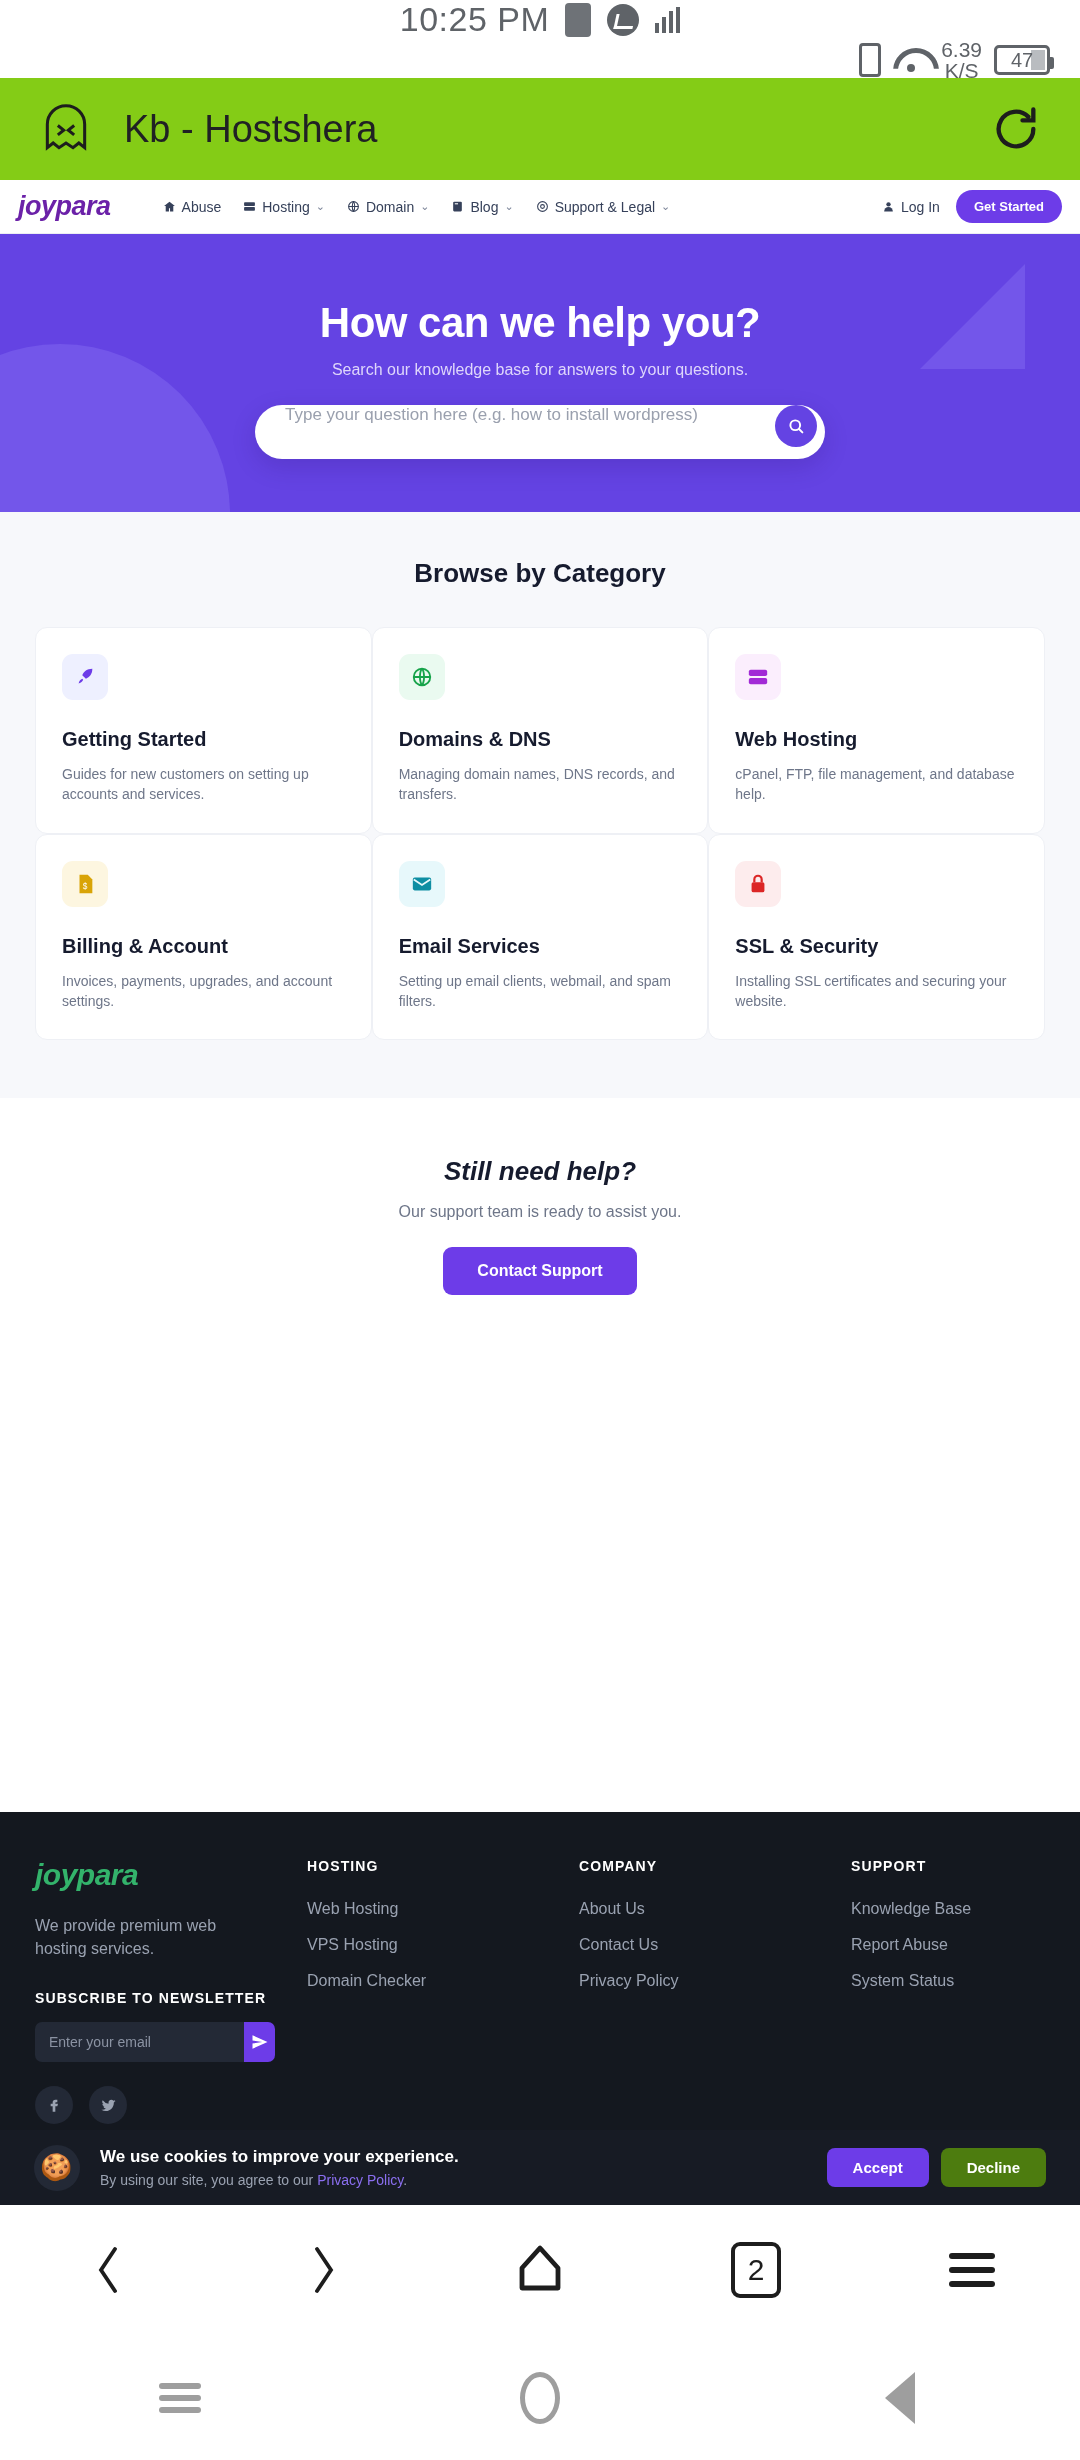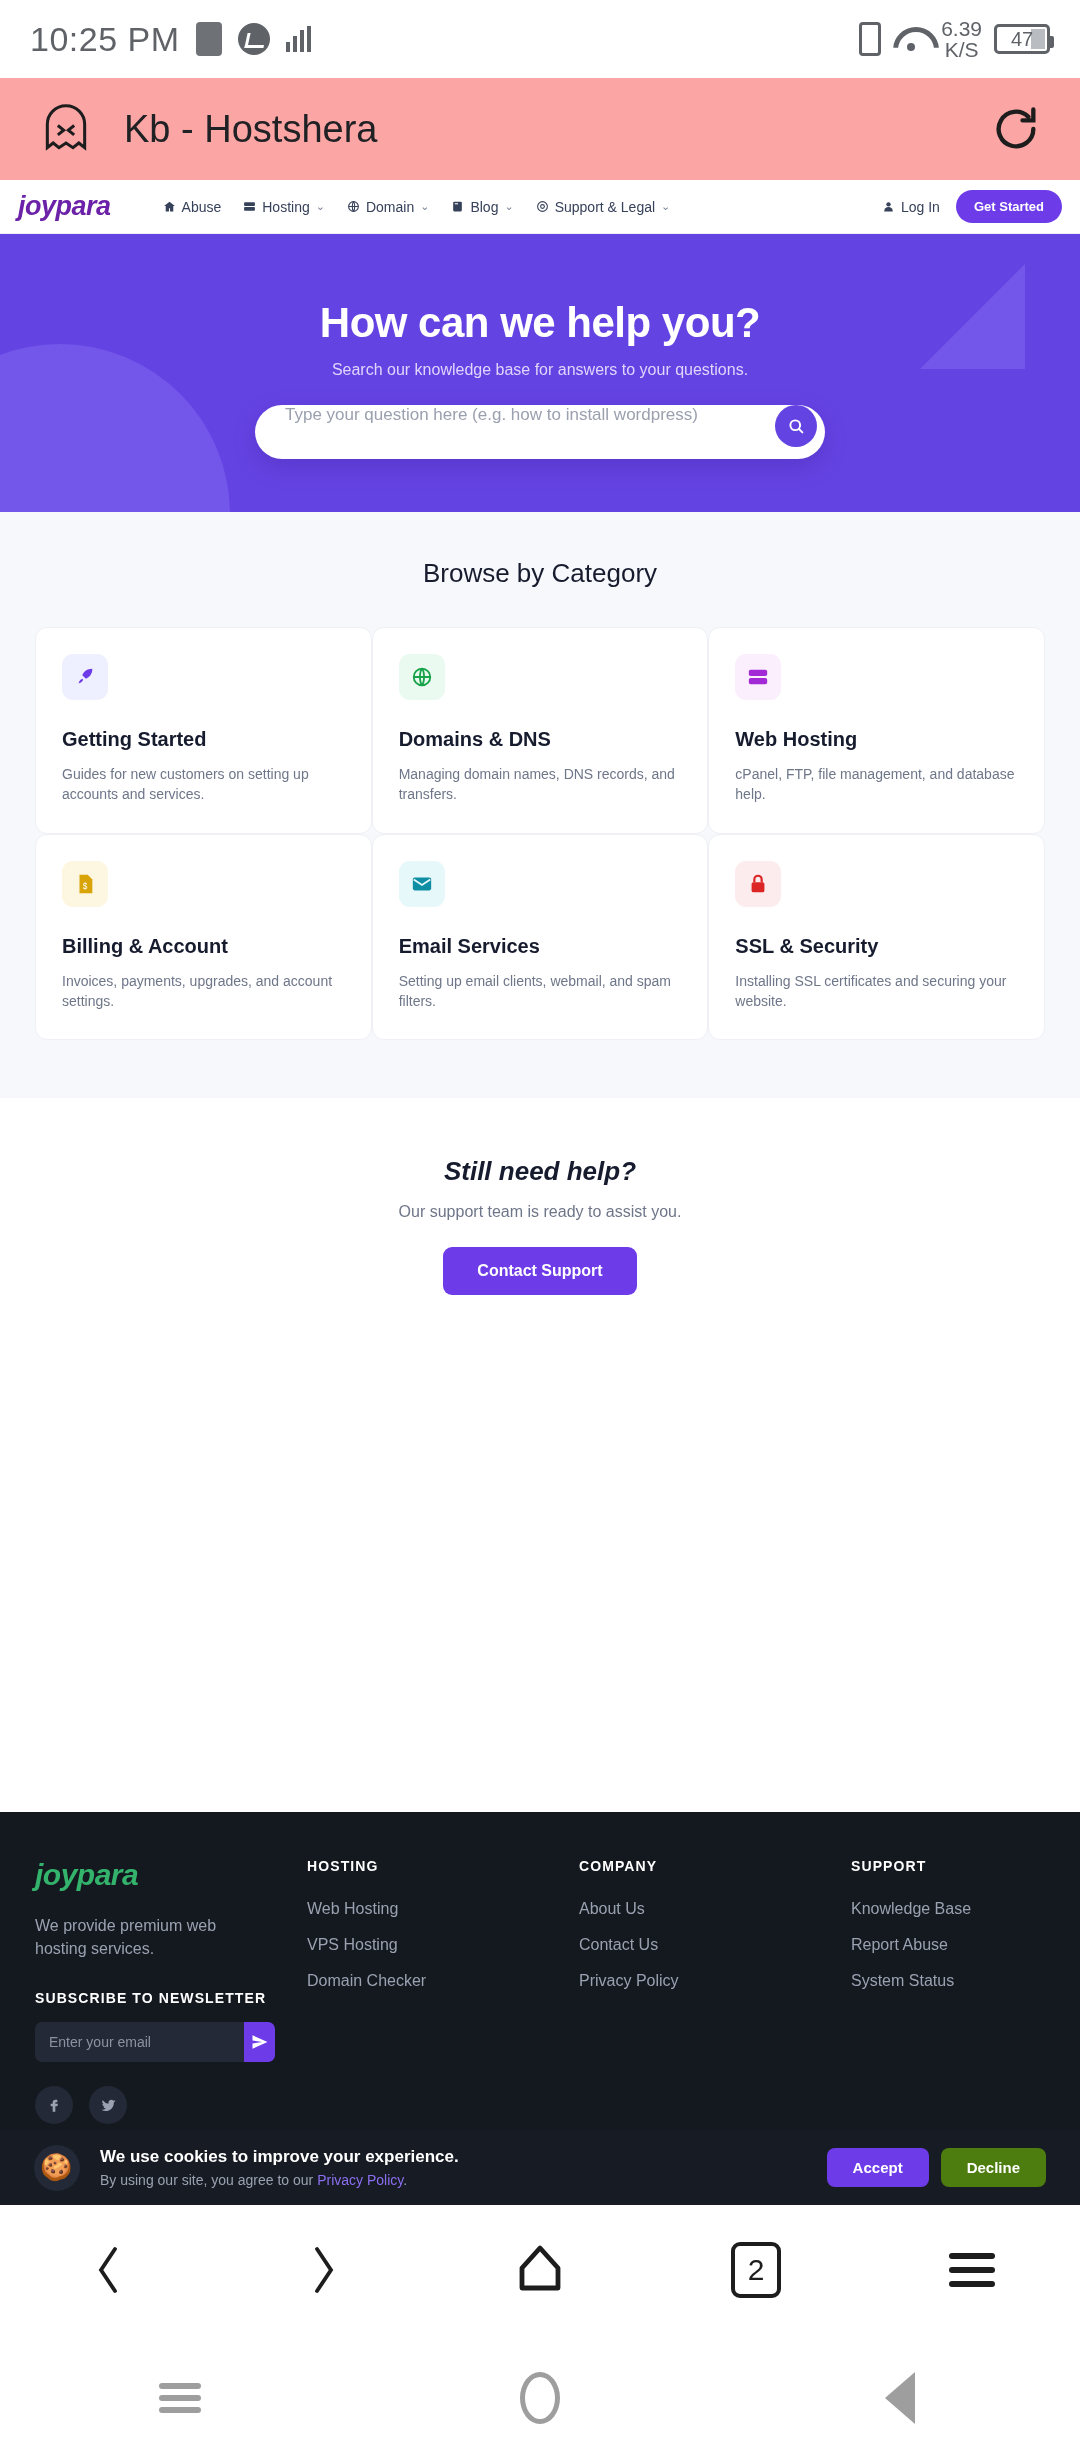--- a/index.html
+++ b/index.html
@@ -7,21 +7,21 @@
   body {
     font-family: "Liberation Sans", sans-serif;
     background: #ffffff;
     overflow: hidden;
   }
   .phone { width: 1080px; height: 2460px; position: relative; background: #fff; }
 
   
   .statusbar {
     height: 78px; display: flex; align-items: center;
-    padding: 0 30px; background: #fff; color: #5f6368;
+    padding: 0 30px; background: #fff; color: #5f6368; flex-direction: column;
   }
   .sb-time { font-size: 34px; color: #5f6368; letter-spacing: .5px; }
   .sb-left { display: flex; align-items: center; gap: 16px; }
   .sb-right { margin-left: auto; display: flex; align-items: center; gap: 12px; }
   .ic-sq { width: 26px; height: 34px; background: #6e7277; border-radius: 4px; }
   .ic-msgr { width: 32px; height: 32px; border-radius: 50%; background: #5f6368; position: relative; }
   .ic-msgr::after { content: ""; position: absolute; left: 8px; top: 10px; width: 16px; height: 12px;
      border-left: 3px solid #fff; border-bottom: 3px solid #fff; transform: skewX(-12deg); }
   .bars { display: flex; align-items: flex-end; gap: 3px; height: 26px; }
   .bars i { width: 4px; background: #5f6368; display: block; }
@@ -32,21 +32,21 @@
     border:5px solid #5f6368; border-radius:50%; clip-path: polygon(0 0,100% 0,100% 45%,0 45%); }
   .ic-wifi::after { content:""; position:absolute; left:14px; top:18px; width:8px; height:8px; border-radius:50%; background:#5f6368; }
   .kbs { font-size: 21px; line-height: 21px; text-align: center; color: #5f6368; }
   .batt { width: 56px; height: 30px; border: 3px solid #5f6368; border-radius: 5px; position: relative;
           display:flex; align-items:center; justify-content:center; font-size:20px; color:#5f6368; }
   .batt::after { content:""; position:absolute; right:-7px; top:9px; width:4px; height:12px; background:#5f6368; border-radius:0 2px 2px 0; }
   .batt .fill { position:absolute; right:2px; top:2px; bottom:2px; width:14px; background:#b9bcc0; }
   .batt span { position: relative; z-index: 2; }
 
   
-  .browser-title { height: 102px; display: flex; align-items: center; padding: 0 38px; gap: 30px; background:#fca5a5; }
+  .browser-title { height: 102px; display: flex; align-items: center; padding: 0 38px; gap: 30px; background:#84cc16; }
   .ghost { width: 56px; height: 56px; position: relative; }
   .ghost svg { width: 56px; height: 56px; }
   .bt-text { font-size: 38px; color: #202124; }
   .reload { margin-left: auto; width: 52px; height: 52px; }
 
   
   .site-nav { height: 54px; background:#fff; display:flex; align-items:center; padding: 0 18px;
               border-bottom: 1px solid #eceef3; }
   .logo { font-size: 27px; font-weight: 700; color: #6b21a8; letter-spacing:-.5px; font-style: italic; }
   .nav-links { display: flex; align-items: center; gap: 22px; margin-left: 52px; }
@@ -71,21 +71,21 @@
                  background:#fff; border-radius: 30px; display:flex; align-items:flex-start;
                  padding: 0 8px 16px 30px; box-shadow: 0 8px 24px rgba(40,12,100,.18); }
   .search-wrap input { border:0; outline:0; flex:1; font-size: 17px; color:#2b2f3a;
                        font-family:"Liberation Sans", sans-serif; background:transparent; }
   .search-wrap input::placeholder { color:#9aa0ae; }
   .search-btn { width:42px; height:42px; border-radius:50%; background:#6443e3;
                 display:flex; align-items:center; justify-content:center; border:0; }
 
   
   .cats { background:#f7f8fb; padding: 46px 0 58px; }
-  .cats h2 { text-align:center; font-size: 26px; color:#161b2e; font-weight:400; }
+  .cats h2 { text-align:center; font-size: 26px; color:#161b2e; font-weight:700; }
   .grid { margin: 38px auto 0; width: 1010px; display:grid; grid-template-columns: repeat(3, 1fr); }
   .card { background:#fff; border:1px solid #eef0f5; border-radius: 12px; padding: 26px 26px 28px;
           min-height: 180px; }
   .card-ic { width: 46px; height: 46px; border-radius: 11px; display:flex; align-items:center; justify-content:center; }
   .card h3 { margin-top: 28px; font-size: 20px; color:#161b2e; font-weight:800; }
   .card p { margin-top: 13px; font-size: 14px; line-height: 1.45; color:#6e7689; }
 
   
   .help { background:#ffffff; padding: 58px 0 70px; text-align:center; }
   .help h2 { font-size: 26px; color:#161b2e; font-weight:800;font-style:italic; }

